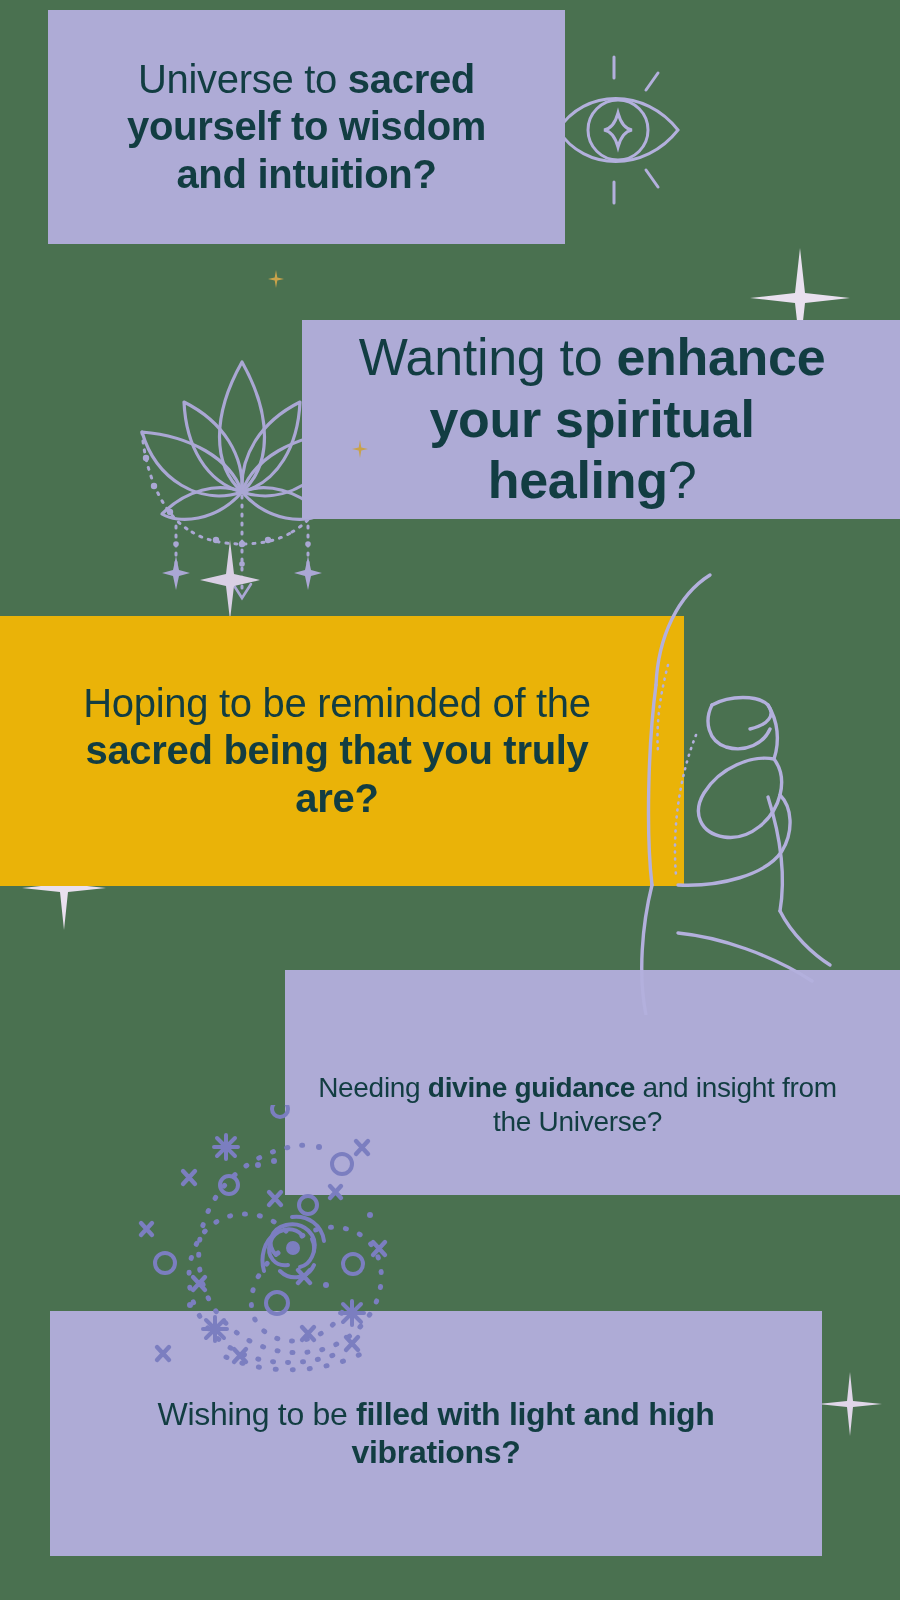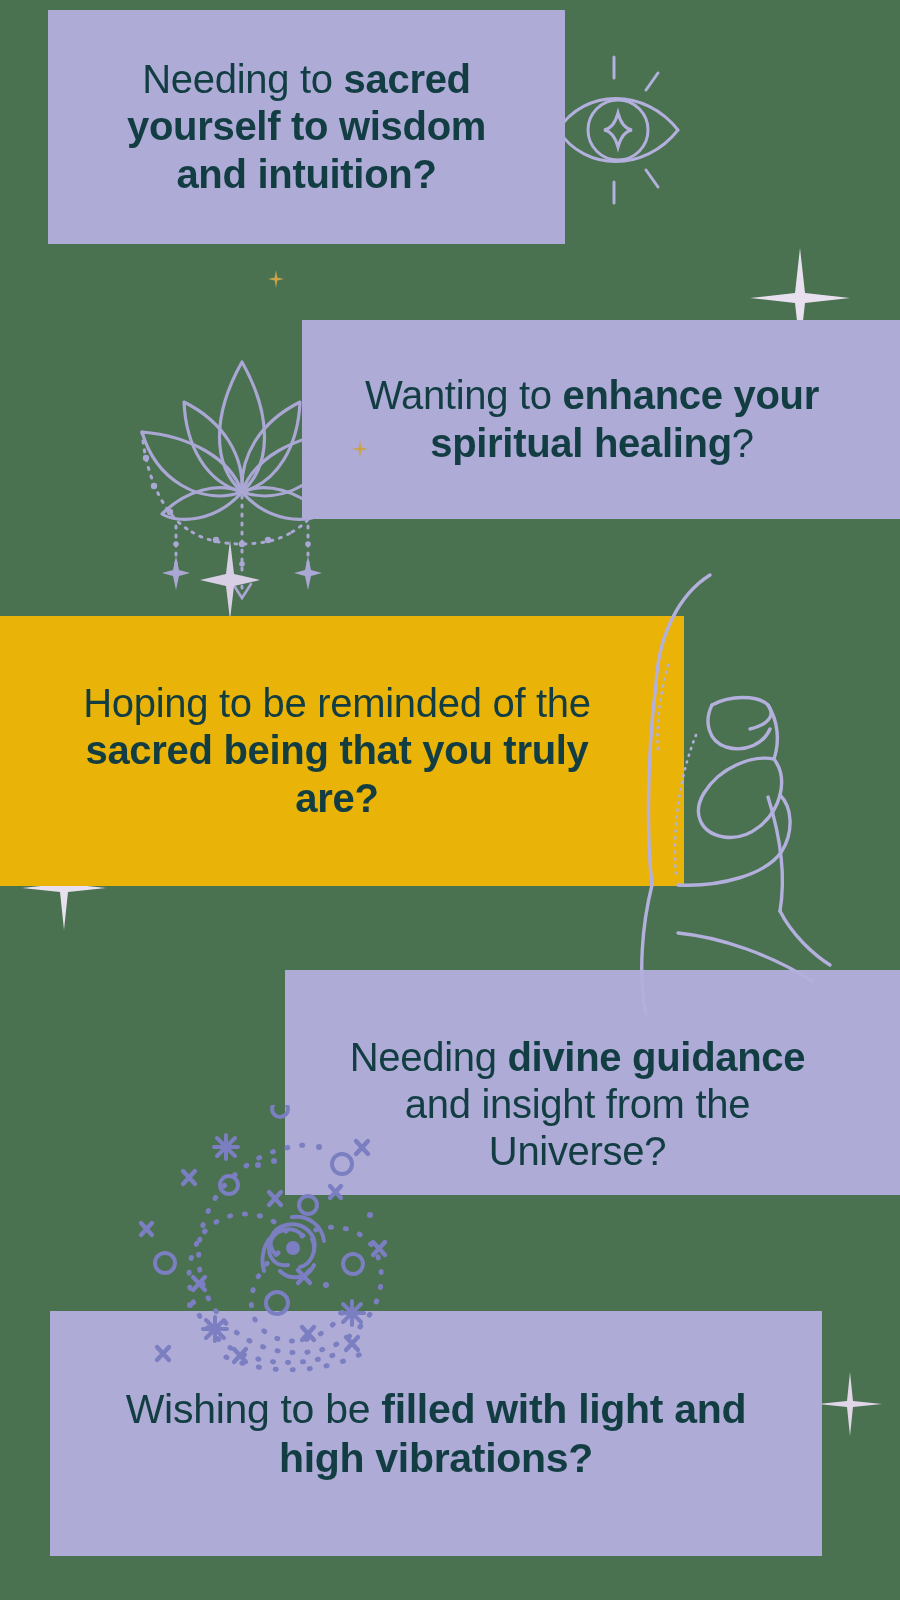--- a/index.html
+++ b/index.html
@@ -45,33 +45,33 @@
     white-space: pre-line;
   }
   .panel-text b { font-weight: 700; }
 
   
   #panel-1 { left: 48px; top: 10px; width: 517px; height: 234px; }
   #panel-1 .panel-text { font-size: 40px; width: 400px; }
 
   
   #panel-2 { left: 302px; top: 320px; width: 598px; height: 199px; }
-  #panel-2 .panel-text { font-size: 40px; width: 540px; padding-right: 18px; }
+  #panel-2 .panel-text { font-size: 52px; width: 540px; padding-right: 18px; }
 
   
   #panel-3 { left: 0px; top: 616px; width: 684px; height: 270px; }
   #panel-3 .panel-text { font-size: 40px; width: 530px; padding-right: 10px;}
 
   
   #panel-4 { left: 285px; top: 970px; width: 615px; height: 225px; }
-  #panel-4 .panel-text { font-size: 40px; width: 530px; padding-right: 30px; margin-top: 44px; }
+  #panel-4 .panel-text { font-size: 28px; width: 530px; padding-right: 30px; margin-top: 44px; }
 
   
   #panel-5 { left: 50px; top: 1311px; width: 772px; height: 245px; }
-  #panel-5 .panel-text { font-size: 41px; width: 680px; }
+  #panel-5 .panel-text { font-size: 32px; width: 680px; }
 </style>
 </head>
 <body style="background: rgb(74, 113, 80);">
 
 <div id="stage" style="background: rgb(74, 113, 80);">
 
   <svg class="deco" style="left:540px; top:40px; width:180px; height:180px;" viewBox="0 0 180 180" fill="none">
     <g stroke="#b3b0dd" stroke-width="3" stroke-linecap="round">
       <path d="M18 90 C 45 48, 105 48, 138 90 C 105 132, 45 132, 18 90 Z" fill="none"></path>
       <circle cx="78" cy="90" r="30" fill="none"></circle>
@@ -235,21 +235,21 @@
       <circle cx="128" cy="60" r="3"></circle>
         <circle cx="144" cy="56" r="3"></circle>
       <circle cx="189" cy="42" r="3"></circle>
         <circle cx="60" cy="200" r="3"></circle>
       <circle cx="196" cy="180" r="3"></circle>
         <circle cx="240" cy="110" r="3"></circle>
     </g>
   </svg>
 
   <div class="panel" id="panel-1" style="background: rgb(174, 171, 214);">
-    <div class="panel-text" style="color: rgb(18, 61, 66);"><span>Needing to </span><b>sacred yourself to wisdom and intuition?</b></div>
+    <div class="panel-text" style="color: rgb(18, 61, 66);"><span>Universe to </span><b>sacred yourself to wisdom and intuition?</b></div>
   </div>
 
   <div class="panel" id="panel-2" style="background: rgb(174, 171, 214);">
     <div class="panel-text" style="color: rgb(18, 61, 66);"><span>Wanting to </span><b>enhance your spiritual healing</b><span>?</span></div>
   </div>
 
   <div class="panel" id="panel-3" style="background: #eab308;">
     <div class="panel-text" style="color: rgb(18, 61, 66);"><span>Hoping to be reminded of the </span><b>sacred being that you truly are?</b></div>
   </div>
 

